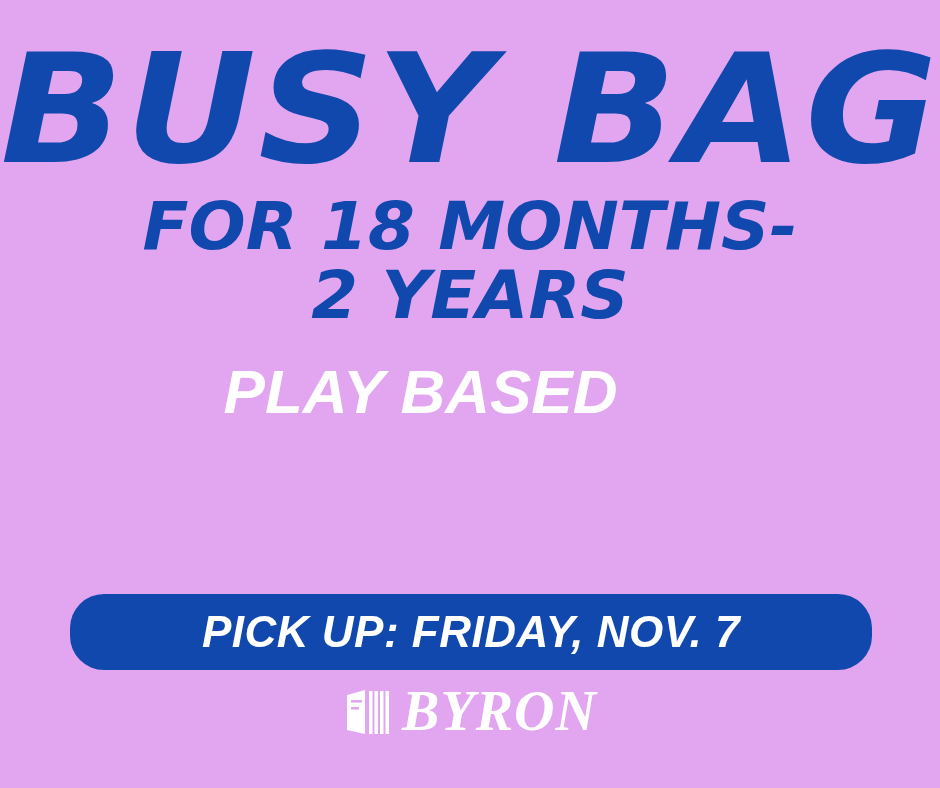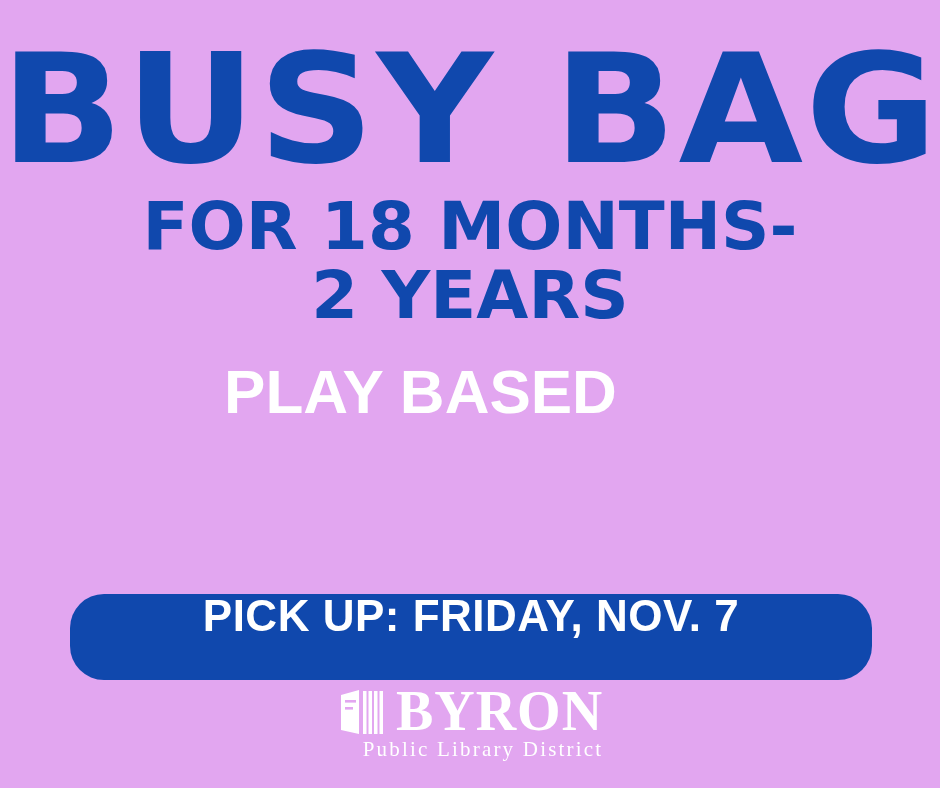--- a/index.html
+++ b/index.html
@@ -15,20 +15,21 @@
     -webkit-font-smoothing: antialiased;
   }
 
   #poster {
     position: relative;
     width: 940px;
     height: 788px;
     background: #e2a6f0;
     box-sizing: border-box;
     overflow: hidden;
+    font-style: italic;
   }
 
   
   .headline {
     position: absolute;
     left: 0;
     top: 34px;
     width: 940px;
     text-align: center;
     color: #1048ad;
@@ -82,24 +83,25 @@
     display: block;
     white-space: nowrap;
   }
 
   
   .pill {
     position: absolute;
     left: 70px;
     top: 594px;
     width: 802px;
-    height: 86px;
+    height: 76px;
     background: #1048ad;
     border-radius: 34px;
     display: flex;
+    align-items: center;
     justify-content: center;
     box-sizing: border-box;
   }
   .pill-label {
     color: #ffffff;
     font-family: "Liberation Sans", sans-serif;
     font-weight: 700;
     font-size: 44px;
     line-height: 1;
     letter-spacing: 0.5px;
@@ -178,16 +180,15 @@
         <rect x="8" y="12" width="11" height="2.6" fill="#e2a6f0"></rect>
         <rect x="8" y="19" width="8" height="2.6" fill="#e2a6f0"></rect>
 
         <rect x="26" y="3" width="3.5" height="43" fill="#ffffff"></rect>
         <rect x="31.5" y="3" width="3.5" height="43" fill="#ffffff"></rect>
         <rect x="37" y="3" width="3.5" height="43" fill="#ffffff"></rect>
         <rect x="42.5" y="3" width="3.5" height="43" fill="#ffffff"></rect>
       </svg>
       <span class="logo-word">BYRON</span>
     </div>
-    <div class="logo-tagline">Public Library District</div>
   </div>
 
 </div>
 
 </body></html>

